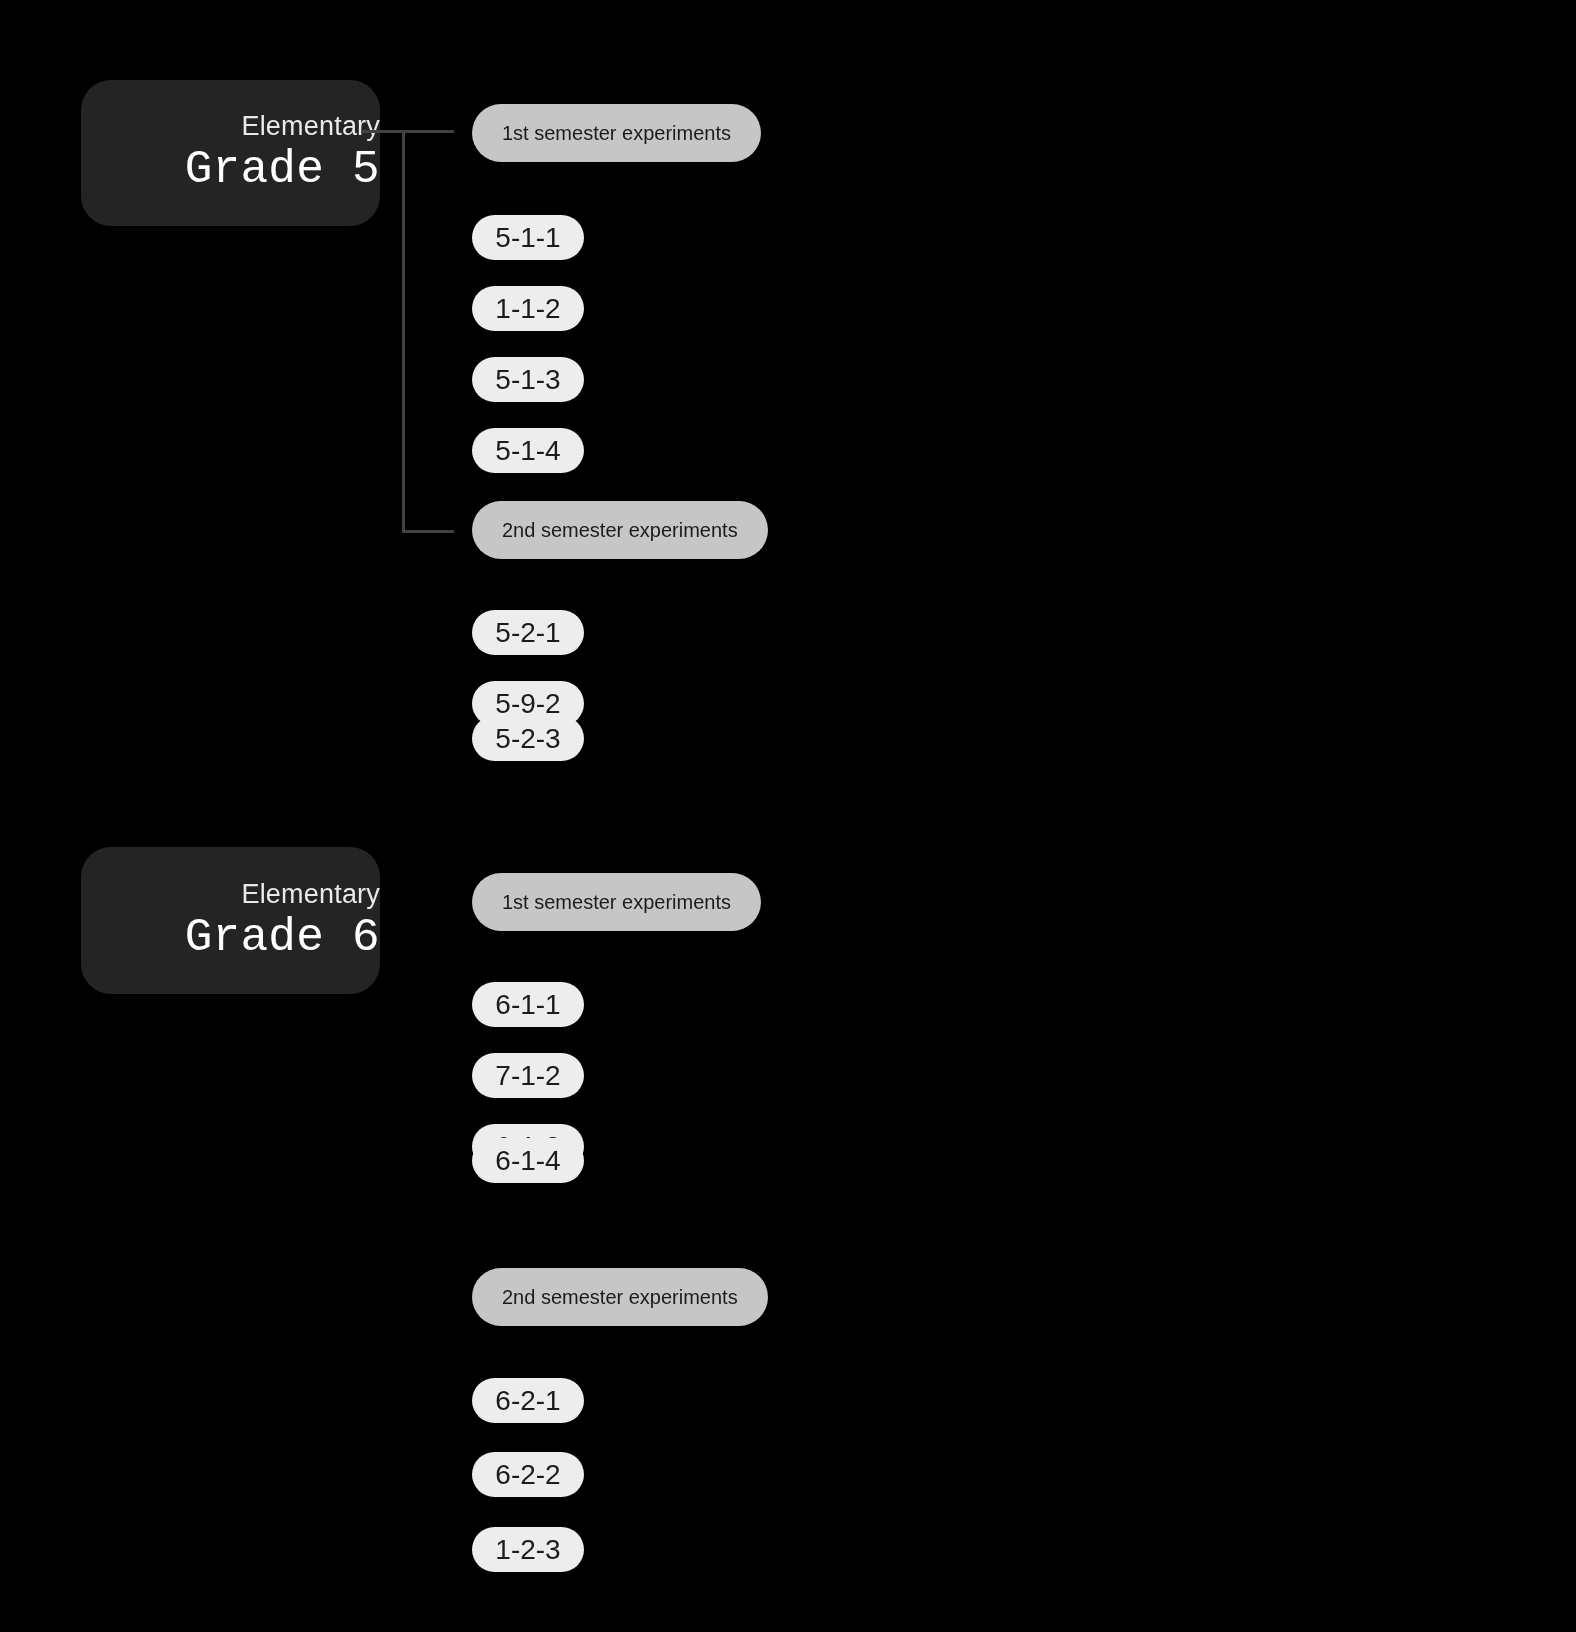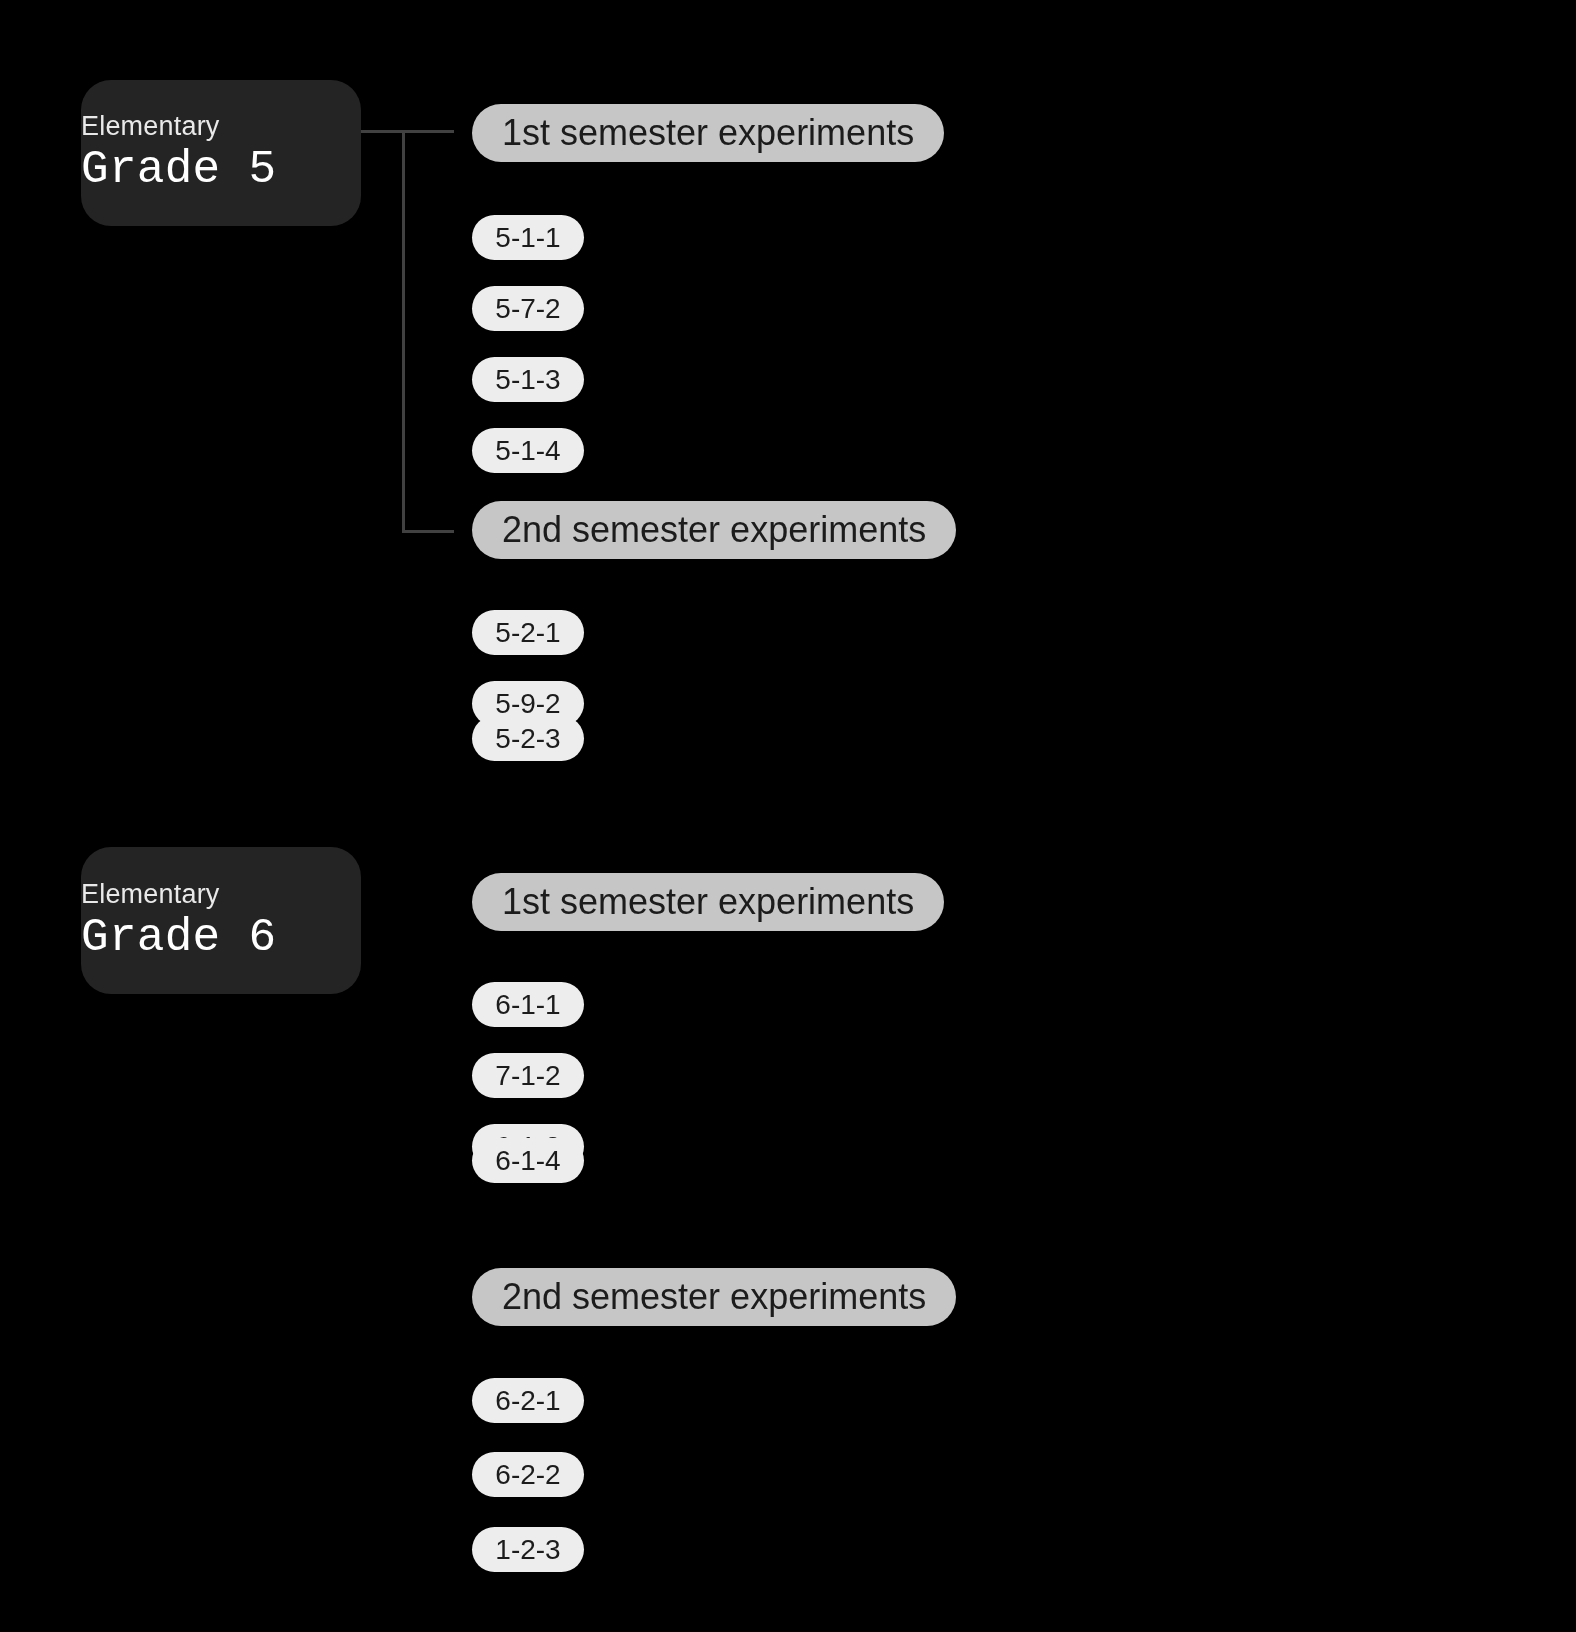--- a/index.html
+++ b/index.html
@@ -20,23 +20,24 @@
   }
   .grade-box {
     position: absolute;
     left: 81px;
     width: 280px;
     height: 146px;
     background: var(--grade-box-bg, #242424);
     border-radius: 30px;
     display: flex;
     flex-direction: column;
-    align-items: flex-start;
+    align-items: flex-end;
     justify-content: center;
     gap: 7px;
+    padding-left: 19px;
   }
   .grade-sub {
     color: var(--grade-box-subtitle, #e9e9e9);
     font-size: 27px;
     line-height: 1;
     font-weight: 400;
     letter-spacing: 0.2px;
   }
   .grade-title {
     color: var(--grade-box-title, #ffffff);
@@ -54,21 +55,21 @@
     justify-content: center;
     color: var(--pill-text, #1c1c1c);
     white-space: nowrap;
     line-height: 1;
   }
   .pill.sem {
     height: 58px;
     padding: 0 30px;
     background: var(--semester-pill-bg, #c6c6c6);
     border-radius: 29px;
-    font-size: 36px;
+    font-size: 20px;
   }
   .pill.item {
     height: 45px;
     padding: 0 20px;
     min-width: 72px;
     background: var(--item-pill-bg, #ededed);
     border-radius: 23px;
     font-size: 28px;
     margin-top: 20px;
   }
@@ -88,21 +89,21 @@
     <div class="grade-sub">Elementary</div>
     <div class="grade-title">Grade 5</div>
   </div>
 
   <div class="line h" style="left:361px;top:130px;width:93px"></div>
   <div class="line v" style="left:402px;top:130px;height:403px"></div>
   <div class="line h" style="left:402px;top:530px;width:52px"></div>
 
   <div class="pill sem" style="top:104px">1st semester experiments</div>
   <div class="pill item" style="top:195px">5-1-1</div>
-  <div class="pill item" style="top:266px">5-7-2</div>
+  <div class="pill item" style="top:266px">1-1-2</div>
   <div class="pill item" style="top:337px">5-1-3</div>
   <div class="pill item" style="top:408px">5-1-4</div>
 
   <div class="pill sem" style="top:501px">2nd semester experiments</div>
   <div class="pill item" style="top:590px">5-2-1</div>
   <div class="pill item" style="top:661px">5-9-2</div>
   <div class="pill item" style="top:696px">5-2-3</div>
 
   <div class="grade-box" style="top:847px;height:147px">
     <div class="grade-sub">Elementary</div>

